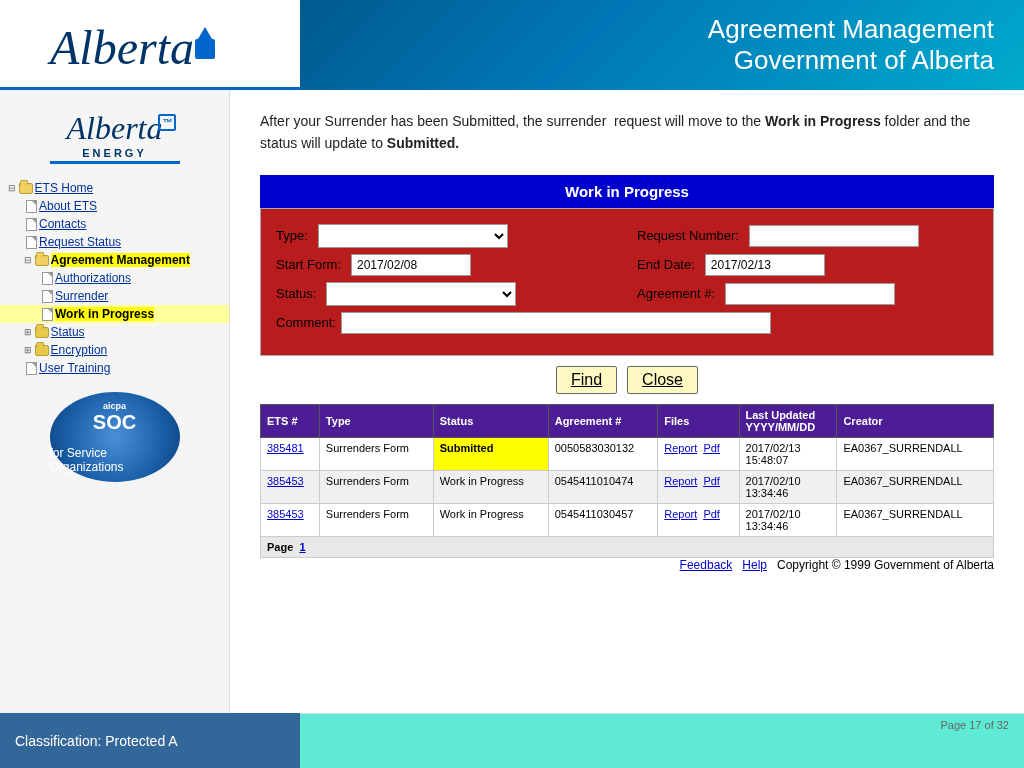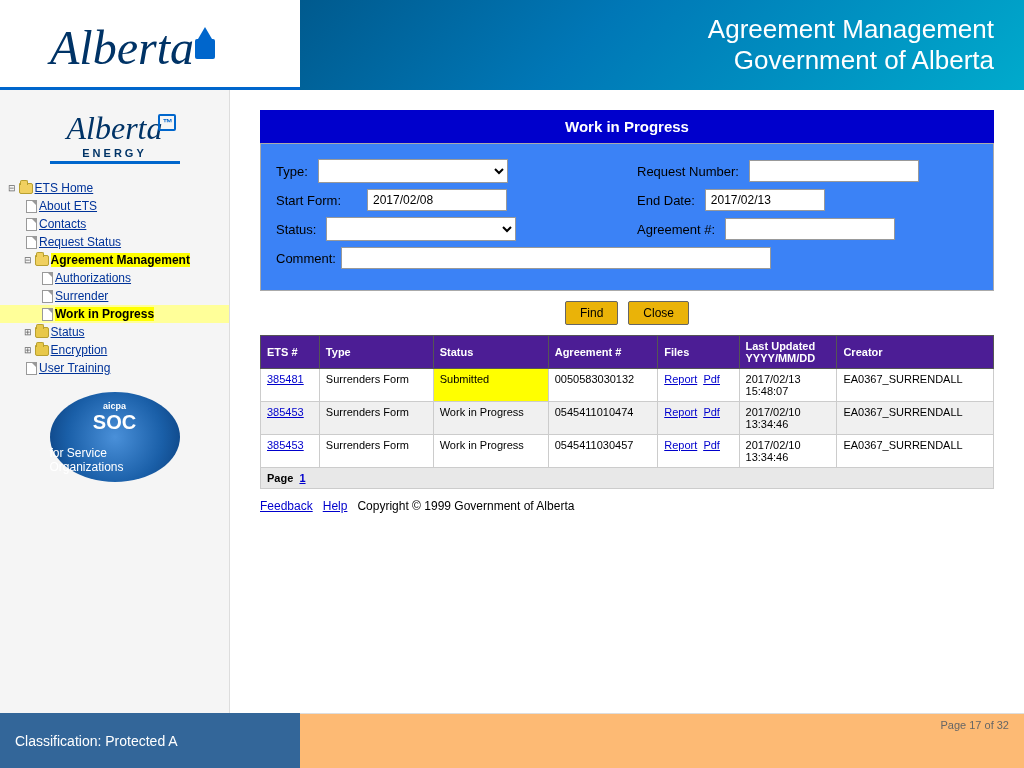--- a/index.html
+++ b/index.html
@@ -47,46 +47,46 @@
 
     
     .content { flex: 1; padding: 20px 30px; overflow: auto; }
     .intro-text { font-size: 14px; line-height: 1.6; margin-bottom: 20px; color: #222; }
     .intro-text strong { font-weight: bold; }
 
     
     .wip-header { background: #0000cc; color: #fff; text-align: center; font-size: 15px; font-weight: bold; padding: 8px; margin-bottom: 0; }
 
     
-    .search-form { border: 1px solid #aaa; padding: 15px; background: #3b82f6; margin-bottom: 10px; }
+    .search-form { border: 1px solid #aaa; padding: 15px; background: #b91c1c; margin-bottom: 10px; }
     .form-label { font-size: 13px; color: #000; text-align: right; padding-right: 5px; }
     .form-input { border: 1px solid #999; padding: 3px 5px; font-size: 12px; width: 100%; }
     select.form-input { background: #fff; }
     .form-row { display: flex; align-items: center; margin-bottom: 6px; }
     .form-col { display: flex; align-items: center; gap: 5px; flex: 1; }
     .form-col2 { display: flex; align-items: center; gap: 5px; flex: 1; }
-    .btn { padding: 4px 14px; font-size: 12px; border: 1px solid #666; background: #eab308; cursor: pointer; border-radius: 2px; }
+    .btn { padding: 4px 14px; font-size: 16px; border: 1px solid #666; background: #fef9c3; cursor: pointer; border-radius: 2px; text-decoration: underline; }
     .btn-row { display: flex; justify-content: center; gap: 10px; margin: 10px 0; }
 
     
     .results-table { width: 100%; border-collapse: collapse; font-size: 11px; }
     .results-table th { background: #4c1d95; color: #fff; padding: 4px 6px; text-align: left; border: 1px solid #555; }
     .results-table td { padding: 4px 6px; border: 1px solid #ccc; vertical-align: top; }
     .results-table tr:nth-child(even) td { background: #f0f0f0; }
     .results-table tr:nth-child(odd) td { background: #fff; }
-    .status-submitted { background: #ffff00 !important; color: #000; font-weight: normal; }
+    .status-submitted { background: #ffff00 !important; color: #000; font-weight: bold; }
     .link-blue { color: #0000cc; text-decoration: underline; cursor: pointer; }
     .page-row td { background: #e8e8e8 !important; font-weight: bold; }
     .page-num { color: #0000cc; text-decoration: underline; }
 
     
     .footer { position: absolute; bottom: 0; left: 0; right: 0; height: 55px; display: flex; align-items: center; }
     .footer-left { width: 300px; background: #336699; height: 100%; display: flex; align-items: center; padding-left: 15px; }
     .footer-left span { color: #fff; font-size: 14px; }
-    .footer-right { flex: 1; background: #fdba74; height: 100%; display: flex; align-items: flex-start; justify-content: flex-end; padding-top: 5px; padding-right: 15px; border-top: 1px solid #ddd; }
+    .footer-right { flex: 1; background: #5eead4; height: 100%; display: flex; align-items: flex-start; justify-content: flex-end; padding-top: 5px; padding-right: 15px; border-top: 1px solid #ddd; }
     .footer-right span { font-size: 11px; color: #666; }
   </style>
 </head>
 <body>
 
 <div class="header">
   <div class="header-logo">
 
     <svg viewBox="0 0 220 70">
       <text x="10" y="55" font-family="Georgia, serif" font-style="italic" font-size="48" fill="#003366">Alberta</text>
@@ -177,20 +177,24 @@
     </div>
 
     <div class="soc-badge">
       <div class="aicpa">aicpa</div>
       <div class="soc-text">SOC</div>
       <div style="font-size:12px;text-align:left;margin-top:12px;">for Service Organizations</div>
     </div>
   </div>
 
   <div class="content">
+    <p class="intro-text">
+      After your Surrender has been Submitted, the surrender &nbsp;request will move to
+      the <strong>Work in Progress</strong> folder and the status will update to <strong>Submitted.</strong>
+    </p>
 
     <div class="wip-header">Work in Progress</div>
 
     <div class="search-form">
 
       <div class="form-row">
         <div class="form-col">
           <span class="form-label">Type:</span>
           <select class="form-input" style="width:190px;">
             <option value=""></option>
@@ -199,21 +203,21 @@
         <div style="width:20px;"></div>
         <div class="form-col2">
           <span class="form-label">Request Number:</span>
           <input type="text" class="form-input" style="width: 170px;">
         </div>
       </div>
 
       <div class="form-row">
         <div class="form-col">
           <span class="form-label">Start Form:</span>
-          <input type="text" class="form-input" style="width: 140px; margin-left: 16px;" value="2017/02/08">
+          <input type="text" class="form-input" style="width: 120px;" value="2017/02/08">
         </div>
         <div style="width:20px;"></div>
         <div class="form-col2">
           <span class="form-label">End Date:</span>
           <input type="text" class="form-input" style="width: 120px;" value="2017/02/13">
         </div>
       </div>
 
       <div class="form-row">
         <div class="form-col">
@@ -286,21 +290,21 @@
 
         <tr class="page-row">
           <td colspan="7">
             <span>Page</span>&nbsp;
             <span class="page-num link-blue">1</span>
           </td>
         </tr>
       </tbody>
     </table>
 
-    <div style="text-align:left;margin-top:10px;font-size:12px;">
+    <div style="text-align:right;font-size:12px;">
       <a class="link-blue">Feedback</a>&nbsp;&nbsp;
       <a class="link-blue">Help</a>&nbsp;&nbsp;
       <span>Copyright © 1999 Government of Alberta</span>
     </div>
   </div>
 </div>
 
 <div class="footer">
   <div class="footer-left">
     <span>Classification: Protected A</span>

